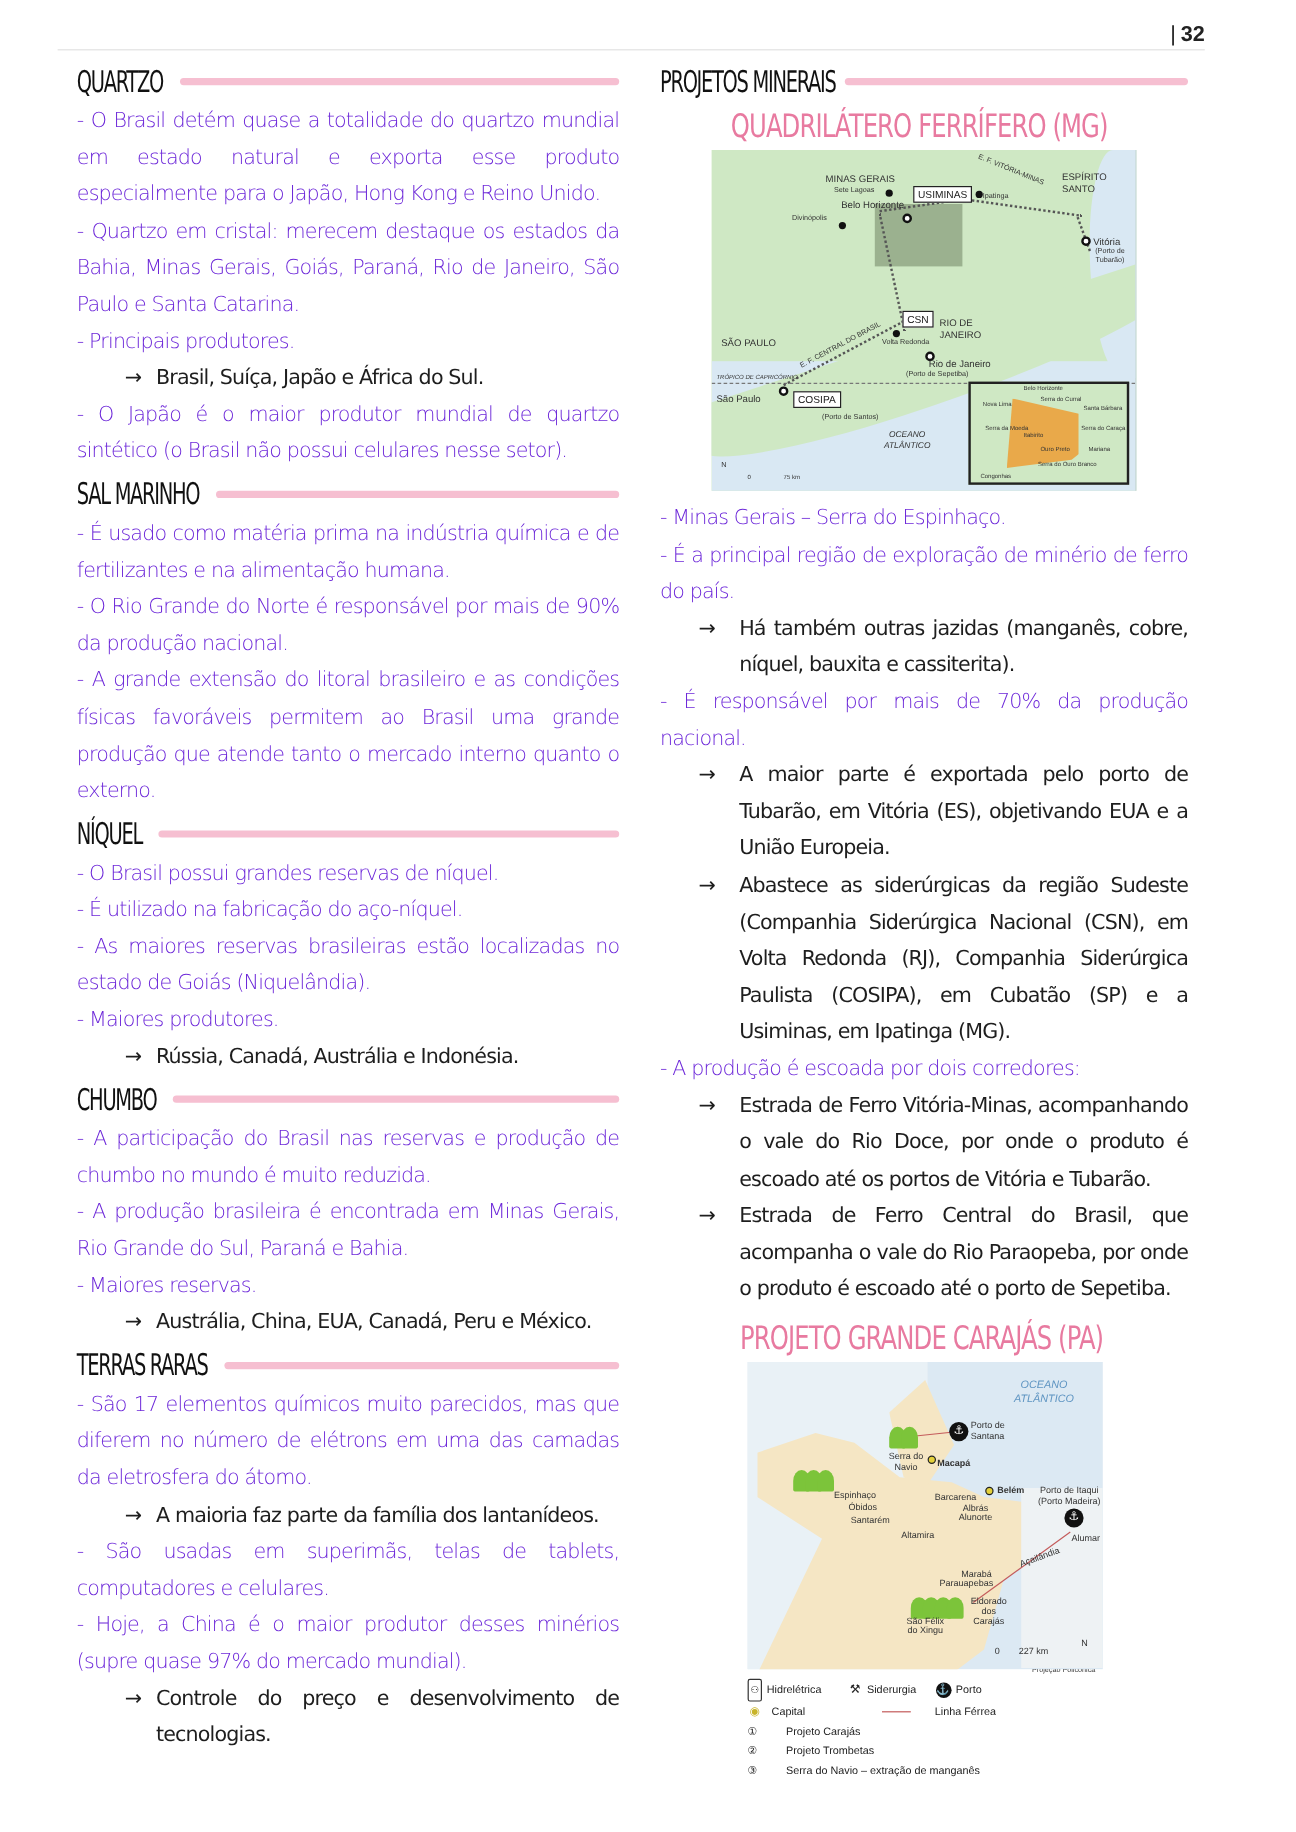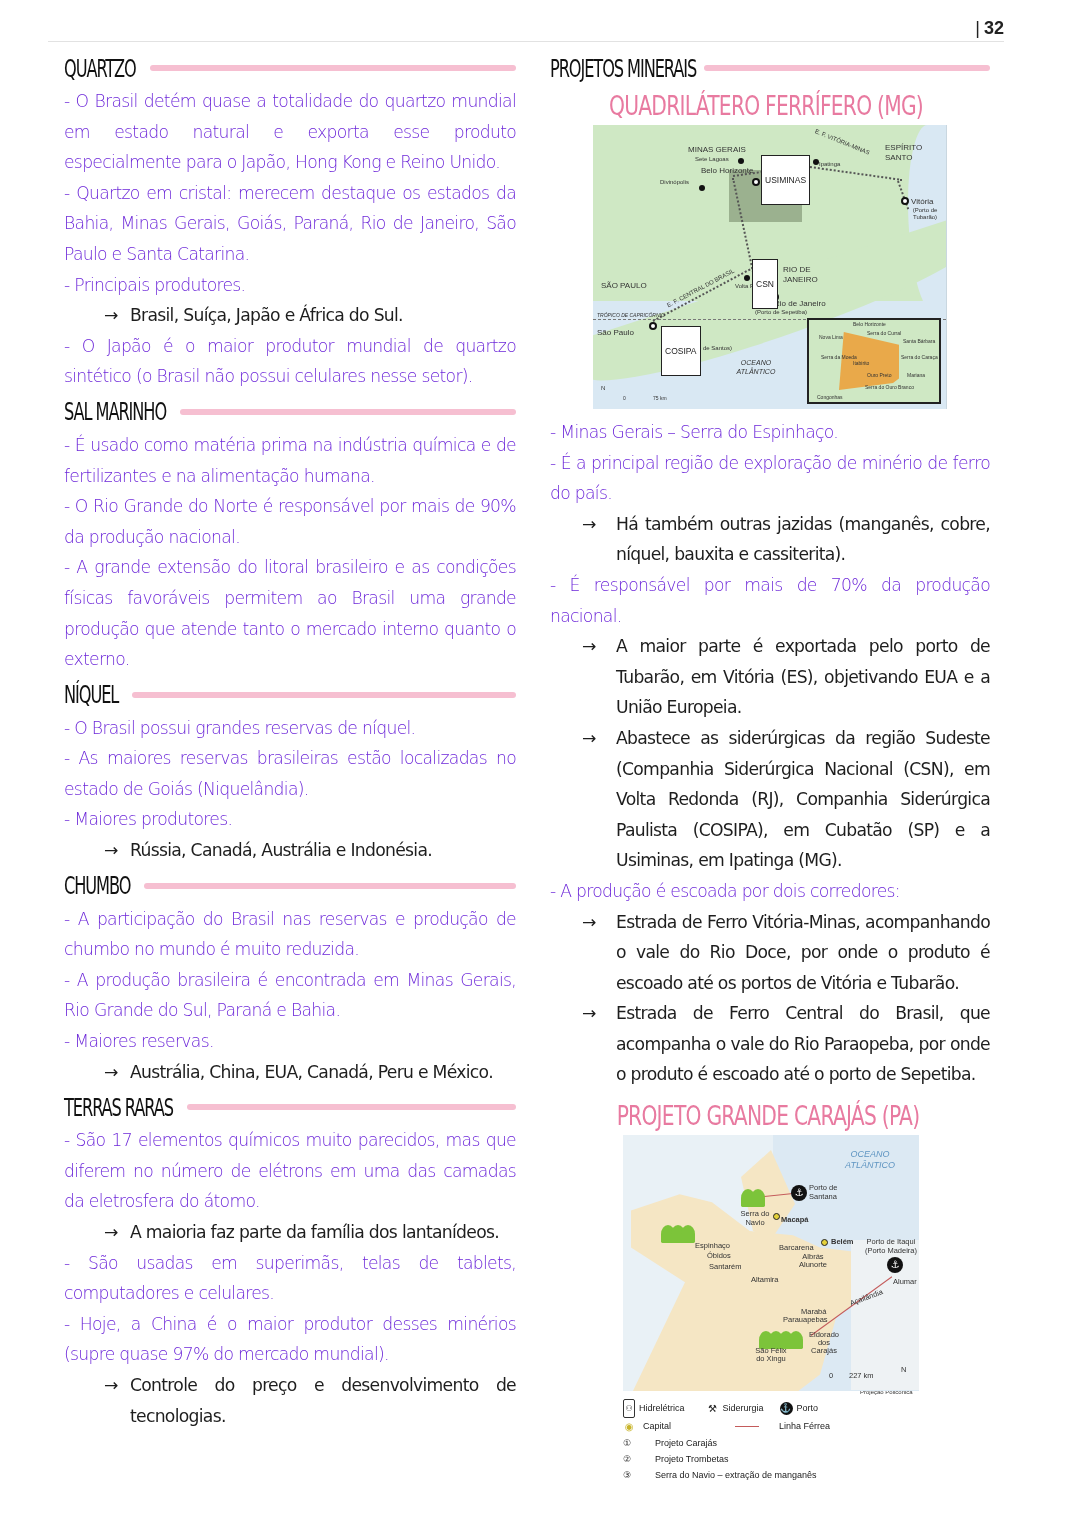--- a/index.html
+++ b/index.html
@@ -25,21 +25,21 @@
   .col-right .sub .arrow { left: 32px; }
 
   .map-title { font-family: "DejaVu Sans", sans-serif; font-size: 27px; color: #e87aa0; text-align: center; letter-spacing: -1px; transform: scaleX(0.75); white-space: nowrap; }
 
   
   .map1 { position: relative; width: 354px; height: 284px; margin-left: 43px; background: #cfe8c4; overflow: hidden; border-right: 1px solid #c9d7e0; }
   .map1 .ocean { position: absolute; left: 0; top: 176px; width: 100%; height: 120px; background: #d9e8f3; }
   .map1 .coast { position: absolute; left: -20px; top: 150px; width: 420px; height: 60px; background: #cfe8c4; border-radius: 0 0 60% 40%; transform: rotate(-18deg); }
   .map1 .es-sea { position: absolute; right: -10px; top: 0; width: 48px; height: 190px; background: #d9e8f3; border-radius: 40% 0 0 60%; }
   .map1 .lbl { position: absolute; font-family: "Liberation Sans", sans-serif; color: #333; white-space: nowrap; }
-  .map1 .box { position: absolute; background: #fff; border: 1.5px solid #222; font-family: "Liberation Sans", sans-serif; font-size: 8.5px; padding: 19px 3px; }
+  .map1 .box { position: absolute; background: #fff; border: 1.5px solid #222; font-family: "Liberation Sans", sans-serif; font-size: 8.5px; padding: 1px 3px; }
   .map1 .dot { position: absolute; width: 6px; height: 6px; background: #111; border-radius: 50%; }
   .map1 .dot-ring { position: absolute; width: 8px; height: 8px; background: #fff; border: 2px solid #111; border-radius: 50%; }
   .map1 .shade { position: absolute; left: 136px; top: 45px; width: 73px; height: 52px; background: rgba(90,110,80,0.45); }
   .map1 .tropic { position: absolute; left: 0; top: 194px; width: 100%; border-top: 1px dashed #777; }
   .map1 .inset { position: absolute; left: 214px; top: 193px; width: 134px; height: 86px; border: 2px solid #222; background: #cfe8c4; }
   .map1 .quad { position: absolute; left: 30px; top: 12px; width: 60px; height: 58px; background: #e9a94a; clip-path: polygon(8% 0, 100% 22%, 100% 80%, 90% 88%, 0 100%); border: 0; }
   .map1 .rail { position: absolute; border-top: 2px dotted #555; transform-origin: left center; }
 
   
   .map2 { position: relative; width: 296px; height: 256px; margin-left: 73px; background: #dce9f3; overflow: hidden; }
@@ -82,20 +82,21 @@
       <span class="sec-line"></span>
     </div>
     <div class="para"><span>- É usado como matéria prima na indústria química e de fertilizantes e na alimentação humana.</span></div>
     <div class="para"><span>- O Rio Grande do Norte é responsável por mais de 90% da produção nacional.</span></div>
     <div class="para"><span>- A grande extensão do litoral brasileiro e as condições físicas favoráveis permitem ao Brasil uma grande produção que atende tanto o mercado interno quanto o externo.</span></div>
     <div class="sec-head">
       <span class="sec-title" style="width: 54.2588px; margin-right: 14px; display: inline-block;">NÍQUEL</span>
       <span class="sec-line"></span>
     </div>
     <div class="para"><span>- O Brasil possui grandes reservas de níquel.</span></div>
+    <div class="para"><span>- É utilizado na fabricação do aço-níquel.</span></div>
     <div class="para"><span>- As maiores reservas brasileiras estão localizadas no estado de Goiás (Niquelândia).</span></div>
     <div class="para"><span>- Maiores produtores.</span></div>
     <div class="sub"><span class="arrow">→</span><span>Rússia, Canadá, Austrália e Indonésia.</span></div>
     <div class="sec-head">
       <span class="sec-title" style="width: 66.3863px; margin-right: 14px; display: inline-block;">CHUMBO</span>
       <span class="sec-line"></span>
     </div>
     <div class="para"><span>- A participação do Brasil nas reservas e produção de chumbo no mundo é muito reduzida.</span></div>
     <div class="para"><span>- A produção brasileira é encontrada em Minas Gerais, Rio Grande do Sul, Paraná e Bahia.</span></div>
     <div class="para"><span>- Maiores reservas.</span></div>

